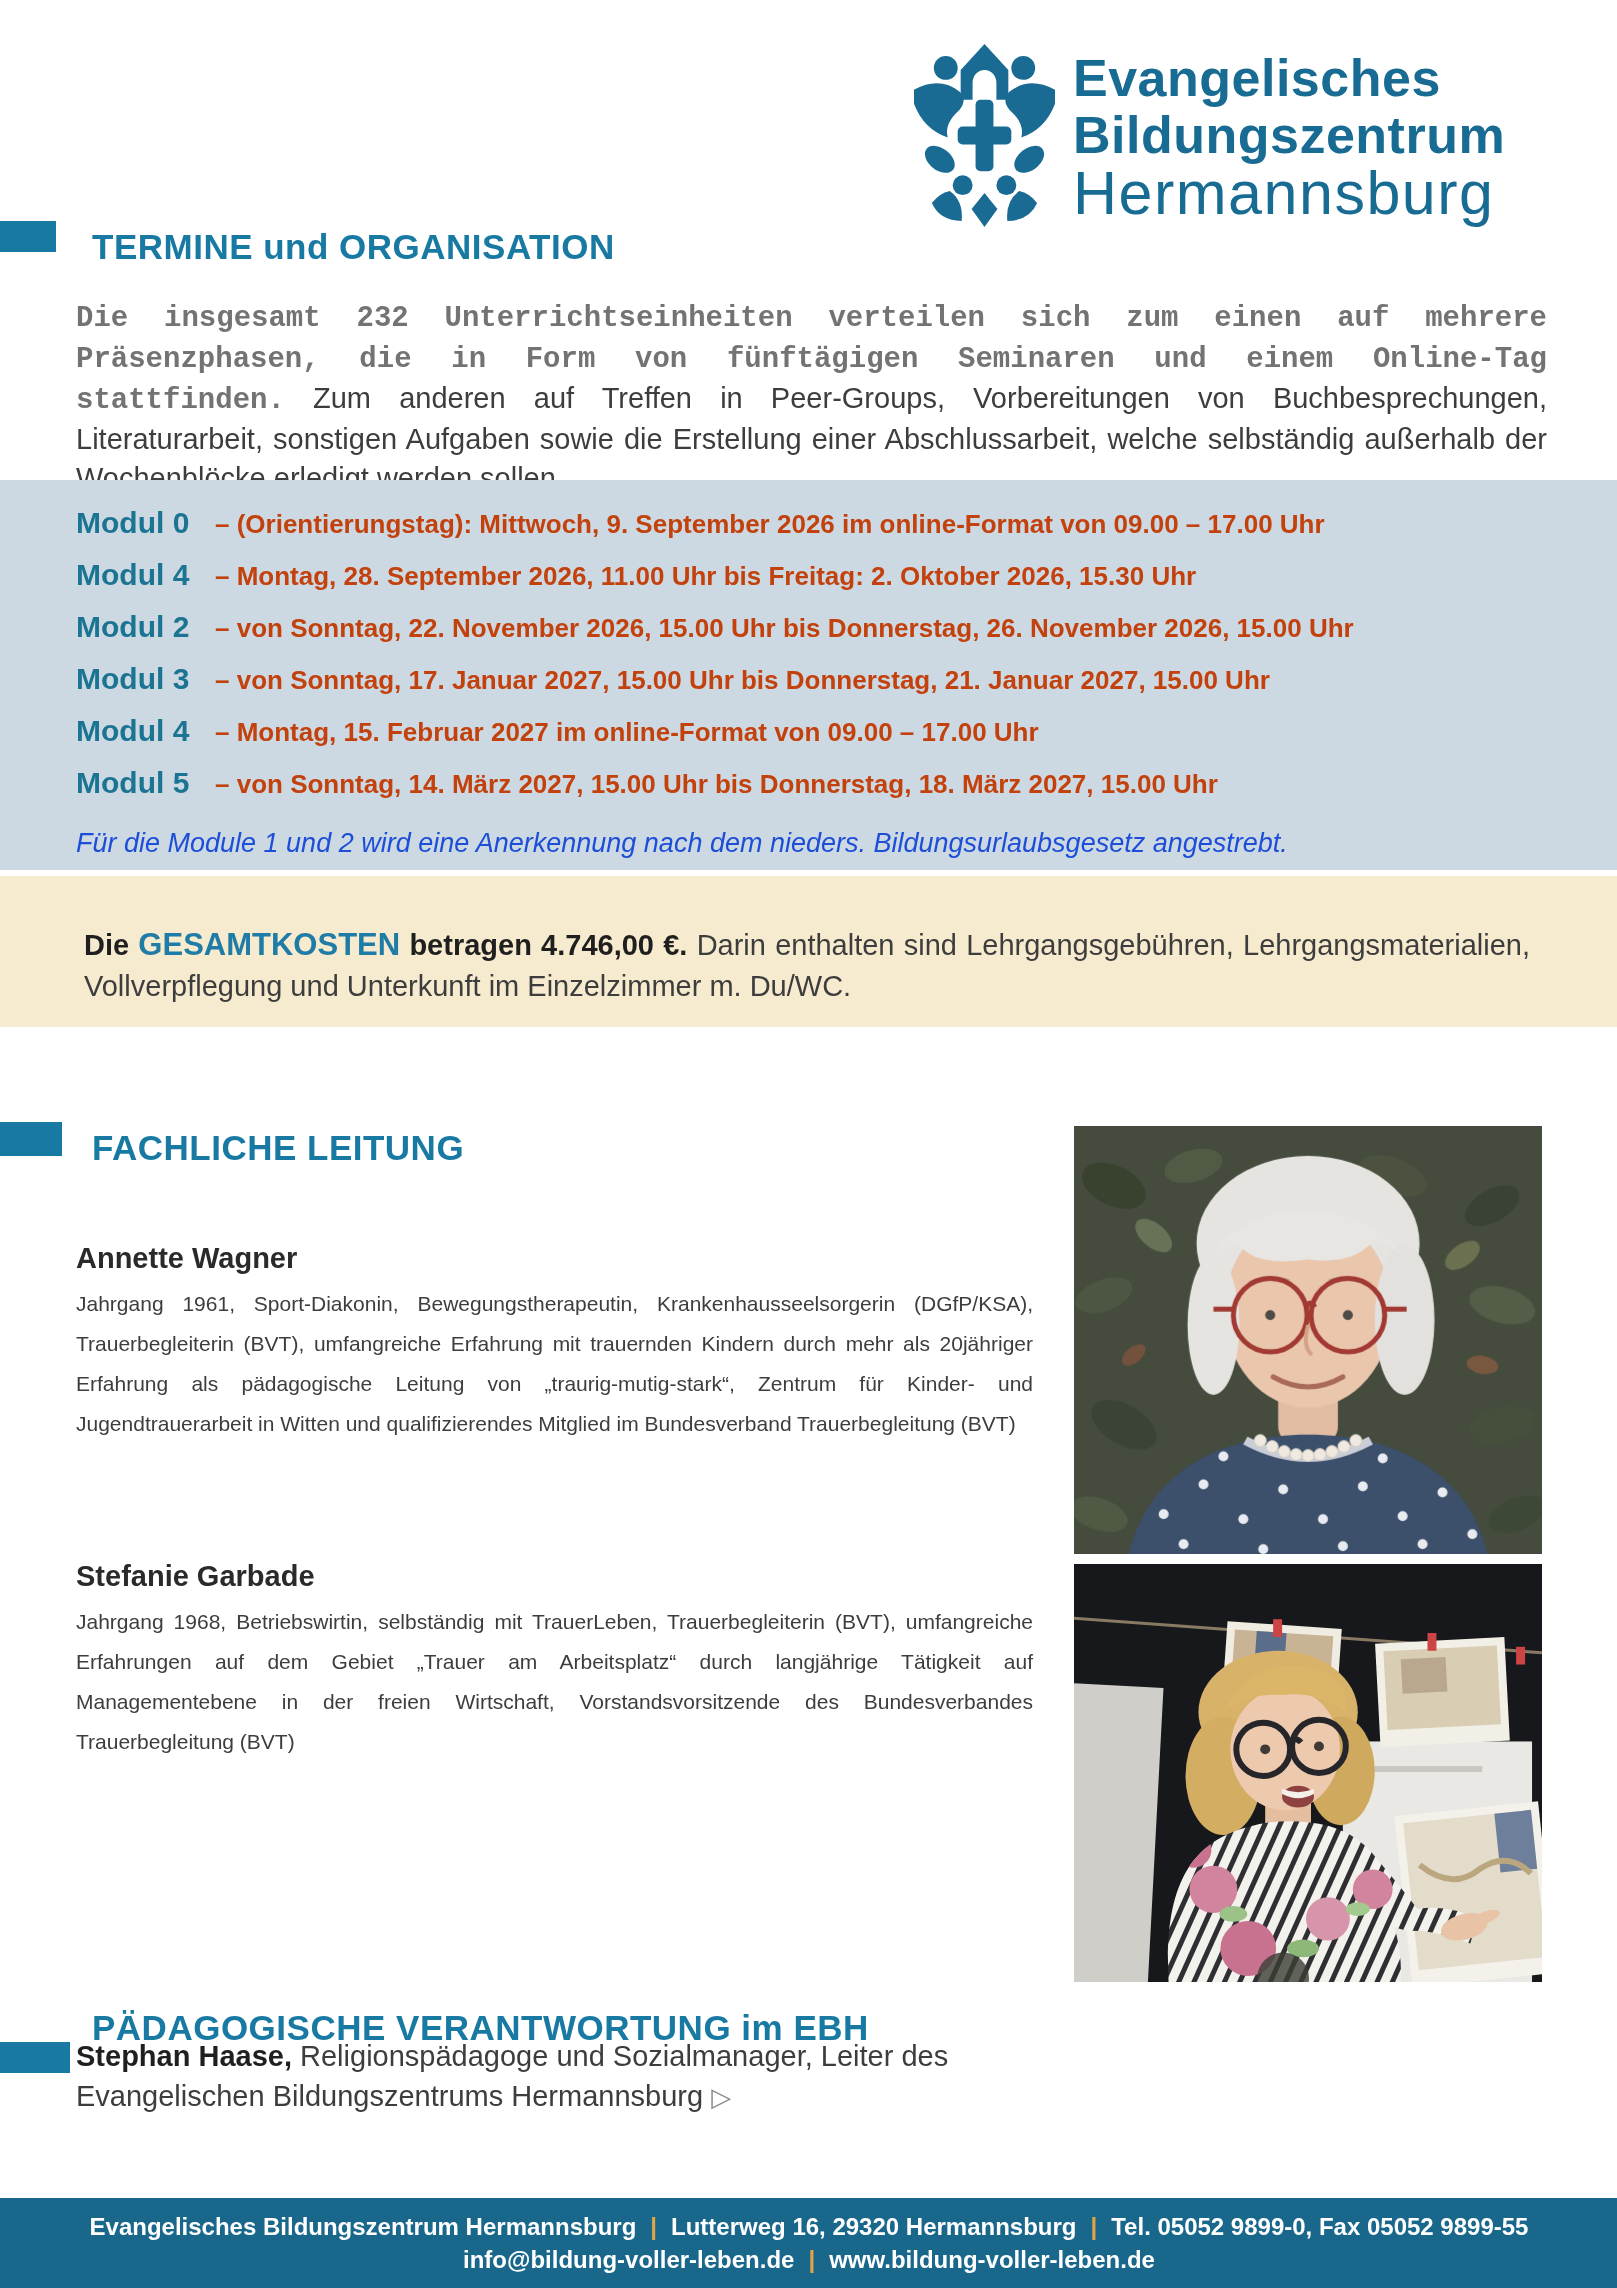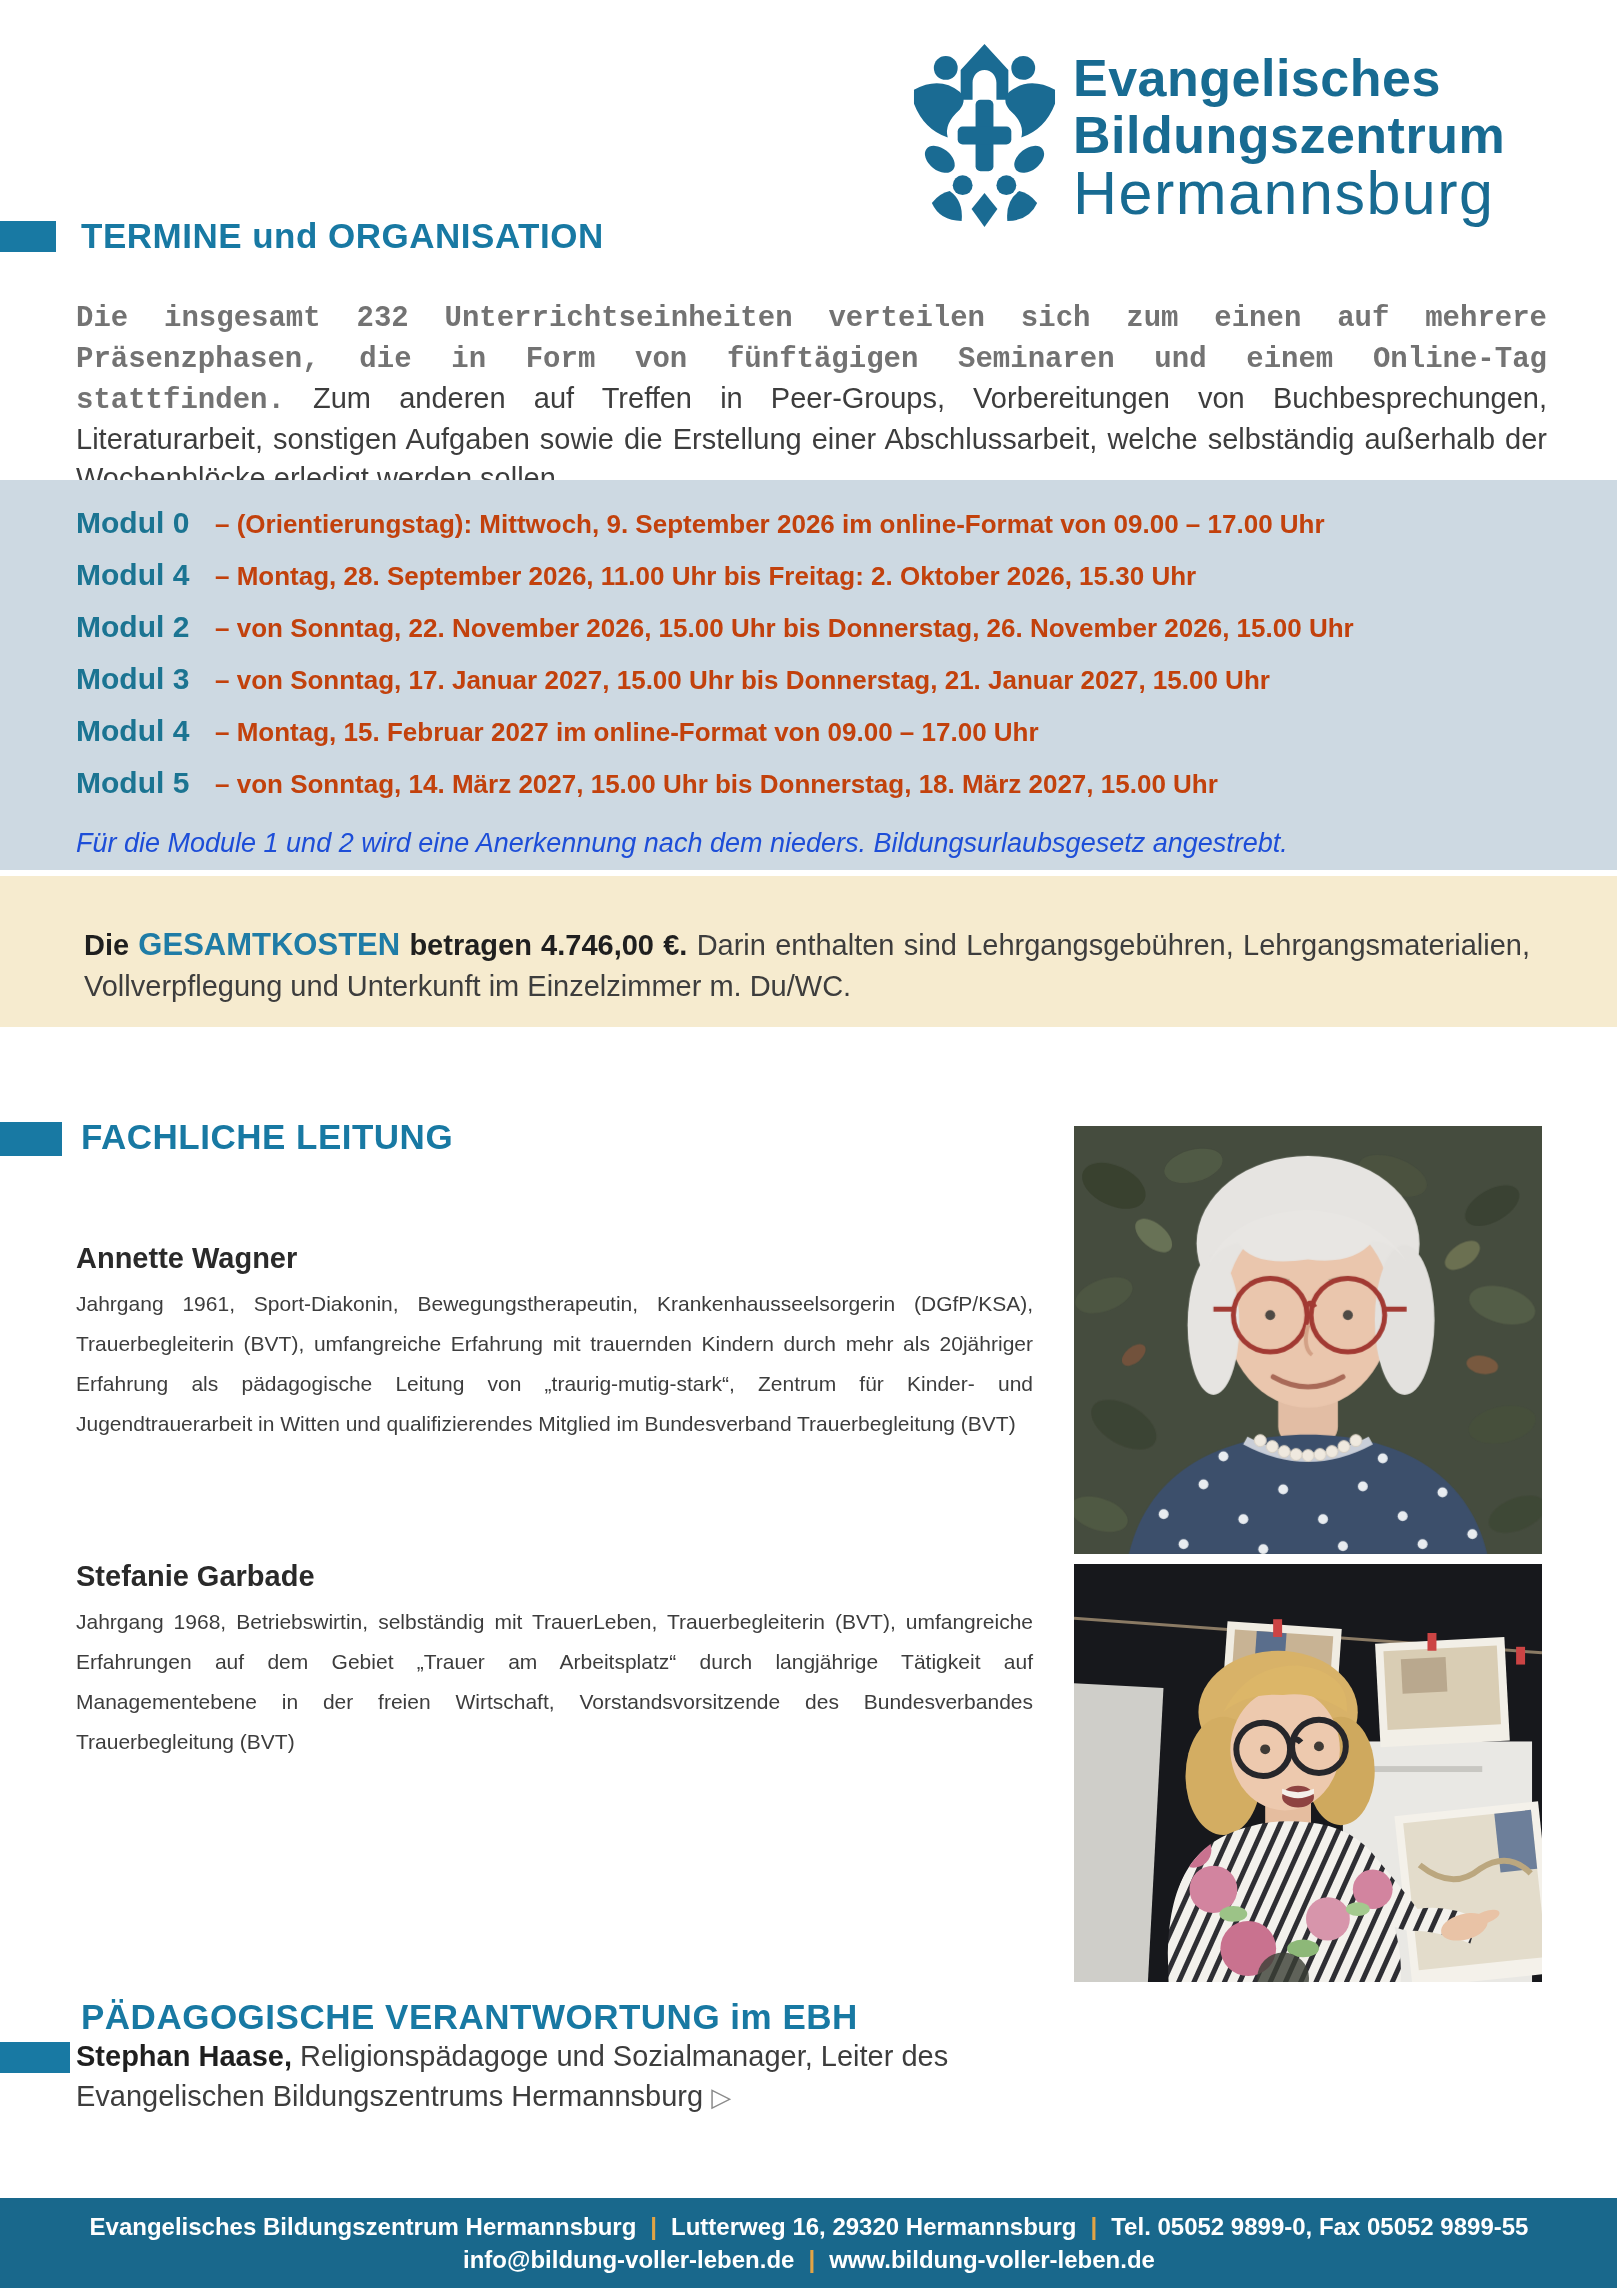--- a/index.html
+++ b/index.html
@@ -10,21 +10,21 @@
   
   .logo-mark{position:absolute;left:910px;top:40px;width:149px;height:189px;}
   .logo-text{position:absolute;left:1073px;top:50px;color:#186b92;}
   .logo-l1,.logo-l2{font-weight:700;font-size:52px;line-height:57px;letter-spacing:0.5px;}
   .logo-l3{font-weight:400;font-size:61px;line-height:58px;letter-spacing:1.5px;}
   
   .bar{position:absolute;background:#1879a3;}
   .bar-termine{left:0;top:221px;width:56px;height:31px;}
   .bar-leitung{left:0;top:1122px;width:62px;height:34px;}
   .bar-paed{left:0;top:2042px;width:70px;height:31px;}
-  .h{position:absolute;margin:5px;color:#1879a3;font-weight:700;letter-spacing:0.5px;}
+  .h{position:absolute;margin:16px;color:#1879a3;font-weight:700;letter-spacing:0.5px;}
   .termine-title{left:76px;top:211px;font-size:35px;}
   .leitung-title{left:76px;top:1112px;font-size:35px;}
   .paed-title{left:76px;top:1992px;font-size:35px;}
   
   .intro{position:absolute;left:76px;top:297px;width:1471px;margin:0;
     font-size:29px;line-height:39px;color:#3d3d3d;text-align:justify;}
   .intro strong{color:#737373;font-family:Liberation Mono, monospace;}
   
   .module-box{position:absolute;left:0;top:480px;width:1618px;height:390px;
     background:#cdd9e2;box-sizing:border-box;padding:26px 60px 0 76px;}

